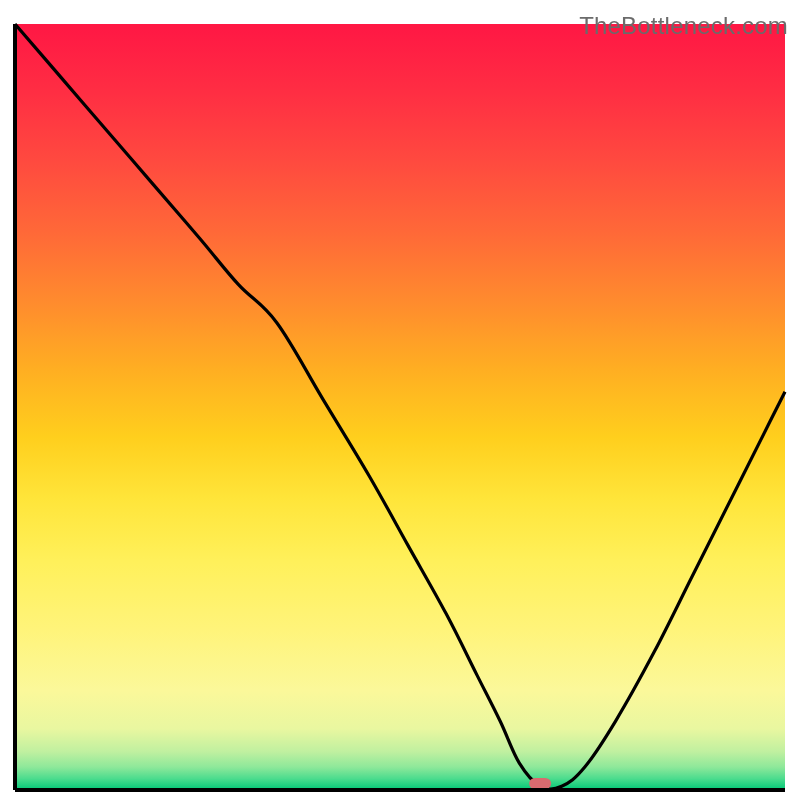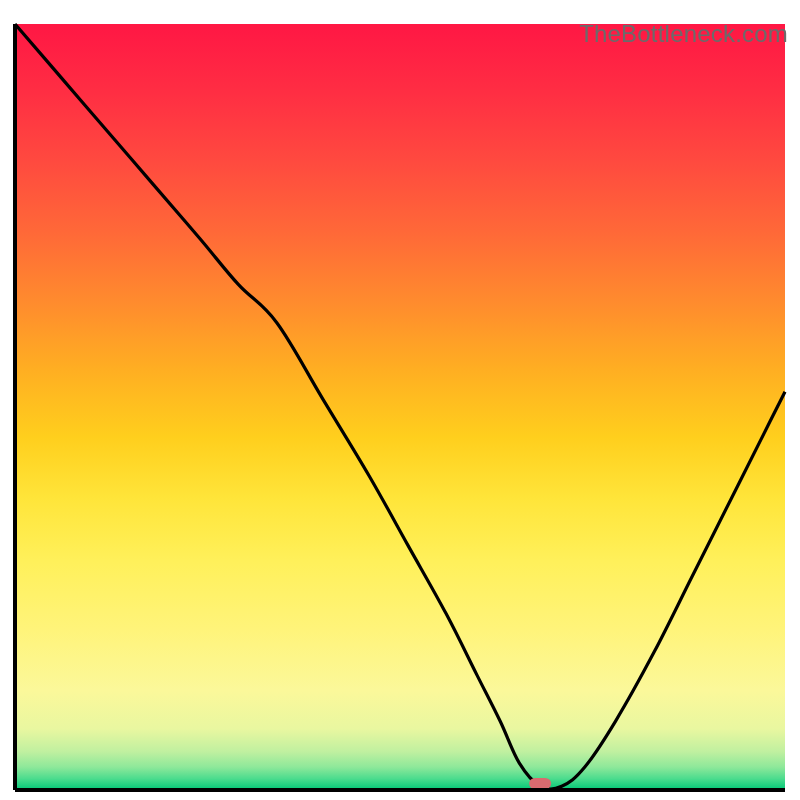--- a/index.html
+++ b/index.html
@@ -1,19 +1,19 @@
 <!DOCTYPE html>
 <html><head>
 <meta charset="utf-8">
 <style>
 *{margin:0;padding:0;box-sizing:border-box}
 body{background:#fff;width:800px;height:800px;overflow:hidden;font-family:Arial,Helvetica,sans-serif}
 .stage{position:relative;width:800px;height:800px}
 svg{display:block}
-.watermark{position:absolute;top:20px;right:12px;color:#6b6b6b;font-size:24px;font-weight:500;letter-spacing:.2px}
+.watermark{position:absolute;top:12px;right:12px;color:#6b6b6b;font-size:24px;font-weight:500;letter-spacing:.2px}
 </style>
 </head>
 <body>
 
 <div class="stage">
   <svg id="svg" width="800" height="800" viewBox="0 0 800 800">
     <defs>
       <linearGradient id="bg" x1="0" y1="0" x2="0" y2="1">
           <stop offset="0%" stop-color="#ff1744"></stop>
           <stop offset="9%" stop-color="#ff2e43"></stop>

